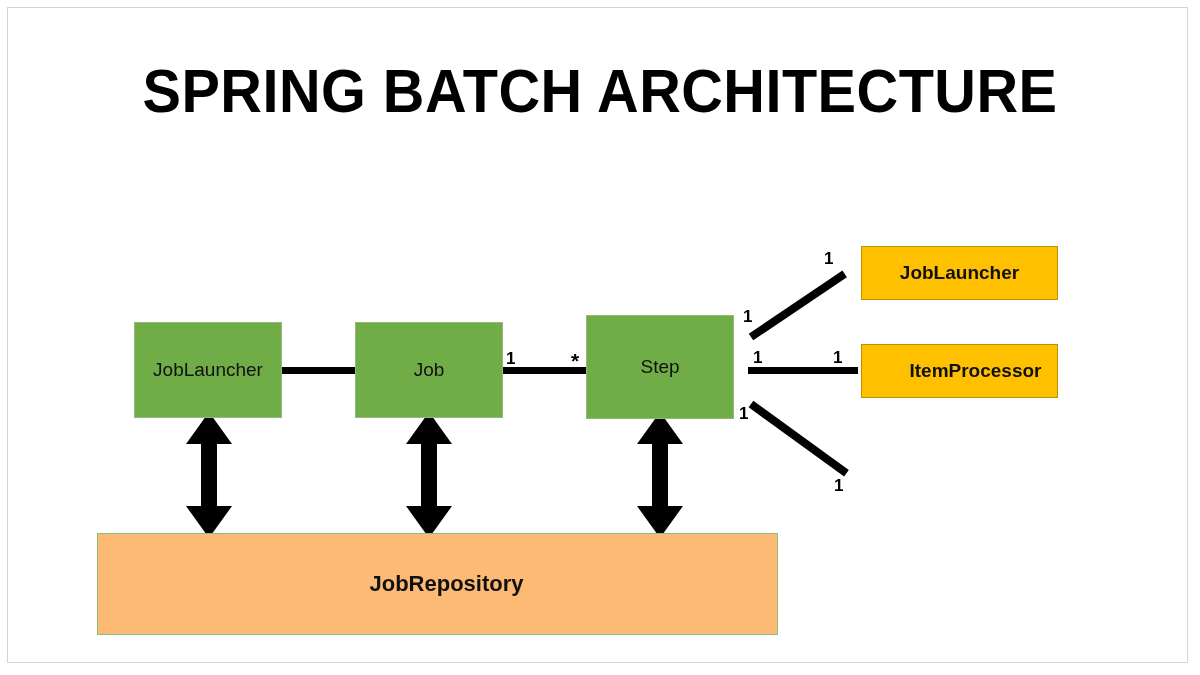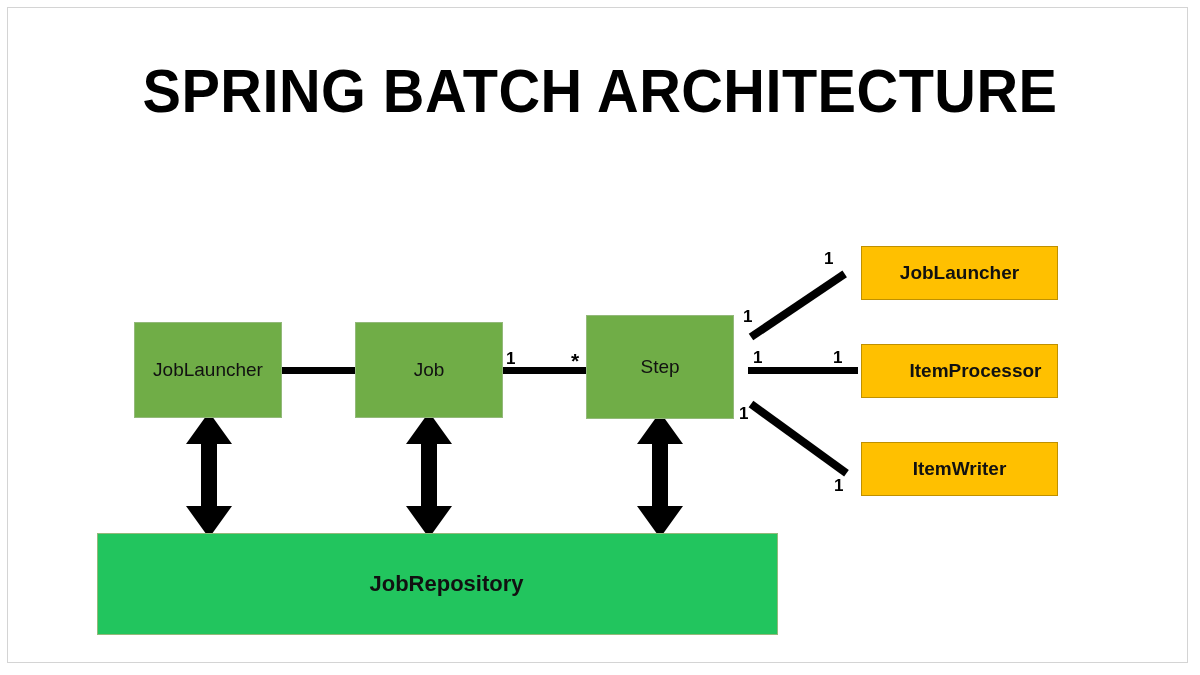--- a/index.html
+++ b/index.html
@@ -59,21 +59,21 @@
     font-size: 19px;
     font-weight: normal;
   }
   .node-orange {
     background: #ffc000;
     border: 1px solid #bf9000;
     font-size: 19px;
     font-weight: bold;
   }
   .node-repo {
-    background: #22c55e;
+    background: #fdba74;
     border: 1px solid #93b97a;
     font-size: 22px;
     font-weight: bold;
     padding-left: 18px;
   }
   
   .hline {
     position: absolute;
     background: #000000;
     height: 7px;
@@ -156,21 +156,18 @@
   </div>
 
   <div class="node node-orange" style="left:861px; top:246px; width:197px; height:54px;">
     <span>JobLauncher</span>
   </div>
 
   <div class="node node-orange" style="left:861px; top:344px; width:197px; height:54px;padding-left:32px;">
     <span>ItemProcessor</span>
   </div>
 
-  <div class="node node-orange" style="left:861px; top:442px; width:197px; height:54px;">
-    <span>ItemWriter</span>
-  </div>
 
   <div class="node node-repo" style="left:97px; top:533px; width:681px; height:102px;">
     <span>JobRepository</span>
   </div>
 
 </div>
 
 </body></html>

